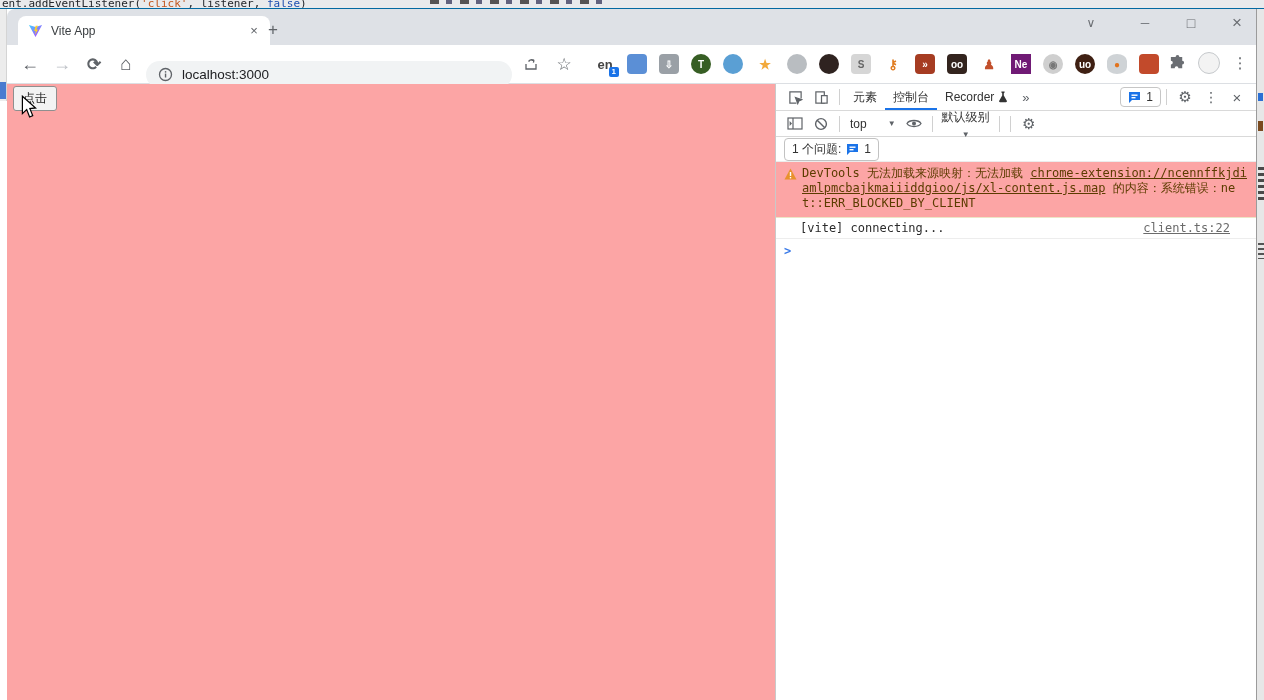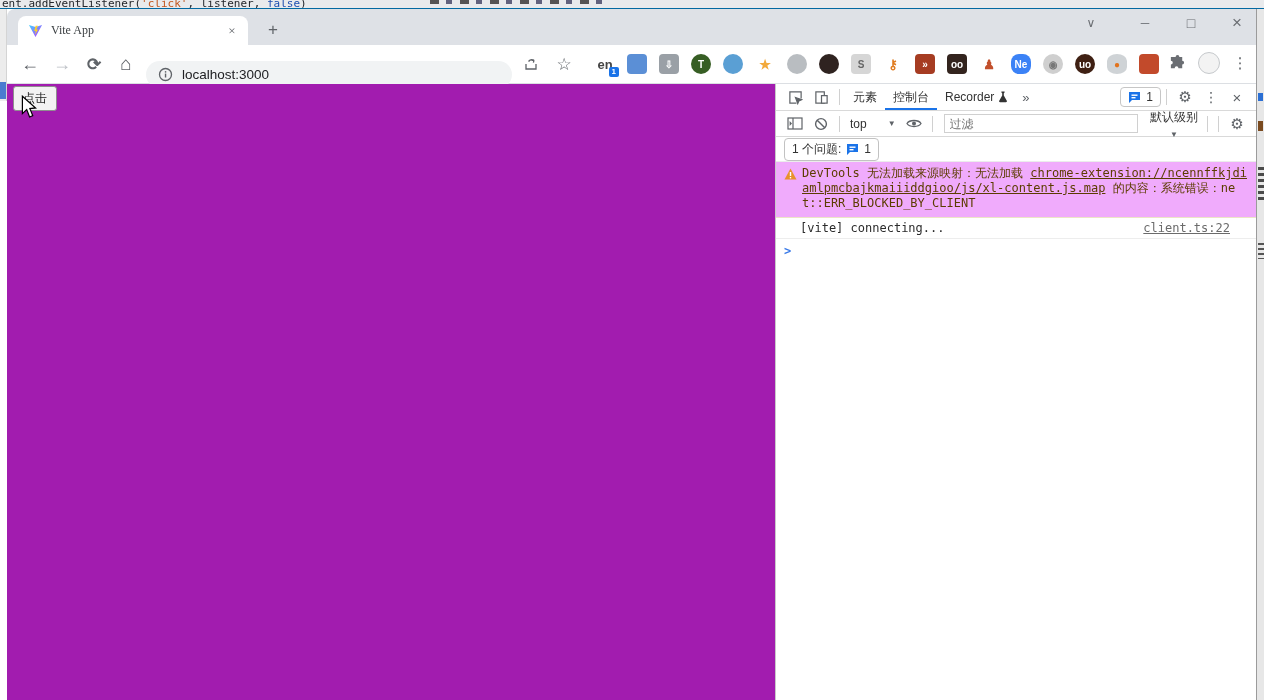--- a/index.html
+++ b/index.html
@@ -17,21 +17,21 @@
   .right-strip { position:absolute; right:0; top:9px; width:8px; height:691px; background:#e7e7e7; border-left:1px solid #9b9b9b; }
   .edge-mark { position:absolute; left:1px; background:#6b6b6b; }
   .edge-mark.m1 { top:84px; width:5px; height:8px; background:#2b6fd4; }
   .edge-mark.m2 { top:112px; width:5px; height:10px; background:#7a4a1f; }
   .edge-mark.m3 { top:158px; width:6px; height:34px; background:repeating-linear-gradient(#4a4a4a 0 3px, transparent 3px 6px); }
   .edge-mark.m4 { top:234px; width:6px; height:16px; background:repeating-linear-gradient(#555 0 2px, transparent 2px 5px); }
 
   
   .browser { position:absolute; left:7px; top:9px; width:1249px; height:691px; display:flex; flex-direction:column; }
   .tabstrip { position:relative; height:36px; background:#dee1e6; border-top-left-radius:8px; flex:none; }
-  .tab { position:absolute; left:11px; top:7px; width:230px; height:29px; background:#fff; border-radius:8px 8px 0 0; display:flex; align-items:center; padding:0 8px 0 10px;font-family:Liberation Serif, serif; }
+  .tab { position:absolute; left:11px; top:7px; width:252px; height:29px; background:#fff; border-radius:8px 8px 0 0; display:flex; align-items:center; padding:0 8px 0 10px; }
   .tab-title { font-size:12px; color:#3c4043; margin-left:8px; flex:1; }
   .tab-close { width:16px; height:16px; display:flex; align-items:center; justify-content:center; color:#5f6368; font-size:13px; border-radius:50%; }
   .new-tab { position:absolute; left:253px; top:8px; width:26px; height:26px; display:flex; align-items:center; justify-content:center; font-size:17px; color:#5f6368; }
   .win-controls { position:absolute; right:6px; top:2px; display:flex; align-items:center; gap:20px; color:#6b6e73; }
   .win-btn { width:26px; height:24px; display:flex; align-items:center; justify-content:center; font-size:12px; }
   .win-btn.chev { margin-right:8px; }
 
   .toolbar { position:relative; height:39px; background:#fff; border-bottom:1px solid #dcdfe3; flex:none; }
   .nav-icons { position:absolute; left:10px; top:0; height:100%; display:flex; align-items:center; gap:6px; }
   .nav-btn { width:26px; height:26px; display:flex; align-items:center; justify-content:center; font-size:16px; color:#5f6368; }
@@ -42,21 +42,21 @@
   .action-btn { width:24px; height:24px; display:flex; align-items:center; justify-content:center; color:#5f6368; font-size:15px; }
   .ext-row { position:absolute; left:588px; top:9px; display:flex; gap:12px; align-items:center; }
   .ext-icon { position:relative; width:20px; height:20px; display:flex; align-items:center; justify-content:center; font-size:10px; font-weight:bold; }
   .ext-badge { position:absolute; right:-4px; bottom:-3px; background:#1a73e8; color:#fff; font-size:8px; font-weight:bold; padding:0 3px; border-radius:2px; line-height:10px; }
   .trailing { position:absolute; right:8px; top:7px; display:flex; gap:12px; align-items:center; }
   .avatar-circle { width:22px; height:22px; border-radius:50%; border:1px solid #c6c9cc; background:#f3f3f3; }
   .kebab { font-size:15px; color:#5f6368; width:16px; text-align:center; }
 
   
   .content { flex:1; display:flex; min-height:0; }
-  .page-area { position:relative; width:768px; background:#a21caf; flex:none; }
+  .page-area { position:relative; width:768px; background:#fca5a5; flex:none; }
   .page-button { position:absolute; left:6px; top:2px; font-size:12px; color:#222; background:#f3f3f3; border:1px solid #8f8f8f; border-radius:3px; padding:3px 9px; font-family:"Liberation Sans", sans-serif; }
   .cursor { position:absolute; left:13px; top:11px; }
   .divider-v { width:1px; background:#c9c9c9; flex:none; }
 
   
   .devtools { width:480px; background:#fff; display:flex; flex-direction:column; flex:none; font-size:12px; color:#333; }
   .dt-toolbar { height:27px; border-bottom:1px solid #d9d9d9; display:flex; align-items:center; padding:0 6px; flex:none; }
   .dt-iconbtn { width:26px; height:22px; display:flex; align-items:center; justify-content:center; color:#5f6368; }
   .dt-sep { width:1px; height:16px; background:#d0d0d0; margin:0 5px; }
   .dt-tab { padding:0 8px; height:100%; display:flex; align-items:center; gap:4px; color:#333; }
@@ -69,21 +69,21 @@
   .console-toolbar { height:26px; border-bottom:1px solid #d9d9d9; display:flex; align-items:center; padding:0 6px; flex:none; }
   .ctx-select { display:flex; align-items:center; gap:21px; padding:0 5px; color:#333; }
   .caret { font-size:8px; color:#5f6368; }
   .filter-input { flex:1; height:19px; margin:0 8px 0 6px; border:1px solid #d0d0d0; font-size:12px; padding:0 5px; color:#333; font-family:"Liberation Sans", sans-serif; }
   .filter-input::placeholder { color:#737373; opacity:1; }
   .levels { display:flex; align-items:center; gap:4px; padding:0 4px;flex-direction:column; }
 
   .issues-bar { height:25px; display:flex; align-items:center; padding:0 8px; border-bottom:1px solid #ececec; flex:none;text-align:right; }
   .issues-box { display:inline-flex; align-items:center; gap:5px; border:1px solid #c2c2c2; border-radius:4px; padding:2px 7px; color:#333; }
 
-  .warning-block { background:#f0abfc; border-bottom:1px solid #ece5c6; display:flex; padding:4px 8px 6px 8px; flex:none; }
+  .warning-block { background:#fca5a5; border-bottom:1px solid #ece5c6; display:flex; padding:4px 8px 6px 8px; flex:none; }
   .warn-icon-col { width:18px; flex:none; padding-top:2px; }
   .warning-text { font:12px/15px "DejaVu Sans Mono", monospace; color:#5c3c00; word-break:break-all; }
   .warning-text a { color:#5c3c00; text-decoration:underline; }
 
   .console-row { position:relative; border-bottom:1px solid #ededed; padding:3px 78px 3px 24px; font:12px/14px "DejaVu Sans Mono", monospace; color:#2b2b2b; flex:none; }
   .row-source { position:absolute; right:26px; top:3px; color:#6b6b6b; text-decoration:underline; }
   .prompt-row { padding:5px 8px; flex:none; display:flex; }
   .prompt-chevron { color:#3b7be8; font:bold 12px "DejaVu Sans Mono", monospace; }
 
   svg { display:block; }
@@ -159,21 +159,21 @@
         <span class="ext-icon" style="background: rgb(55, 94, 36); color: rgb(255, 255, 255); border-radius: 50%;">T</span>
         <span class="ext-icon" style="background: rgb(90, 159, 212); color: rgb(255, 255, 255); border-radius: 50%;"></span>
         <span class="ext-icon" style="background: transparent; color: rgb(242, 169, 59); border-radius: 0px; font-size: 13px;">★</span>
         <span class="ext-icon" style="background: rgb(185, 189, 193); color: rgb(85, 85, 85); border-radius: 50%;"></span>
         <span class="ext-icon" style="background: rgb(47, 35, 32); color: rgb(255, 255, 255); border-radius: 50%;"></span>
         <span class="ext-icon" style="background: rgb(214, 214, 214); color: rgb(102, 102, 102); border-radius: 4px;">S</span>
         <span class="ext-icon" style="background: transparent; color: rgb(224, 123, 31); border-radius: 0px; font-size: 13px;">⚷</span>
         <span class="ext-icon" style="background: rgb(166, 60, 34); color: rgb(255, 255, 255); border-radius: 4px;">»</span>
         <span class="ext-icon" style="background: rgb(51, 36, 30); color: rgb(255, 255, 255); border-radius: 4px;">oo</span>
         <span class="ext-icon" style="background: transparent; color: rgb(194, 80, 44); border-radius: 0px; font-size: 13px;">♟</span>
-        <span class="ext-icon" style="background: #3b82f6; color: rgb(255, 255, 255); border-radius: 8px;">Ne</span>
+        <span class="ext-icon" style="background: #701a75; color: rgb(255, 255, 255); border-radius: 0;">Ne</span>
         <span class="ext-icon" style="background: rgb(207, 207, 207); color: rgb(119, 119, 119); border-radius: 50%;">◉</span>
         <span class="ext-icon" style="background: rgb(63, 32, 19); color: rgb(255, 255, 255); border-radius: 50%;">uo</span>
         <span class="ext-icon" style="background: rgb(207, 211, 214); color: rgb(226, 115, 29); border-radius: 10px / 7px;">●</span>
         <span class="ext-icon" style="background: rgb(194, 74, 43); color: rgb(255, 255, 255); border-radius: 4px;"></span>
       </div>
     <div class="trailing">
       <span>
         <svg width="17" height="17" viewBox="0 0 18 18" fill="#6b6e73">
           <path d="M7 2 a2 2 0 0 1 4 0 h3 v4 a2 2 0 0 1 0 4 v4 h-4 a2 2 0 0 0 -4 0 H2 v-4 a2 2 0 0 0 0 -4 V2 Z"></path>
         </svg>
@@ -251,21 +251,20 @@
           <span>top</span>
           <span class="caret">▼</span>
         </span>
         <span class="dt-iconbtn">
           <svg width="16" height="11" viewBox="0 0 16 11">
               <path d="M1 5.5 C3.5 1.5 12.5 1.5 15 5.5 C12.5 9.5 3.5 9.5 1 5.5 Z" fill="none" stroke="#5f6368" stroke-width="1.3"></path>
               <circle cx="8" cy="5.5" r="2" fill="#5f6368"></circle>
             </svg>
         </span>
         <span class="dt-sep"></span>
-        <input class="filter-input" placeholder="过滤" style="">
         <span class="levels">
           <span>默认级别</span>
           <span class="caret">▼</span>
         </span>
         <span class="dt-sep"></span>
         <span class="dt-sep"></span>
         <span class="dt-iconbtn gear">⚙</span>
       </div>
 
       <div class="issues-bar">

